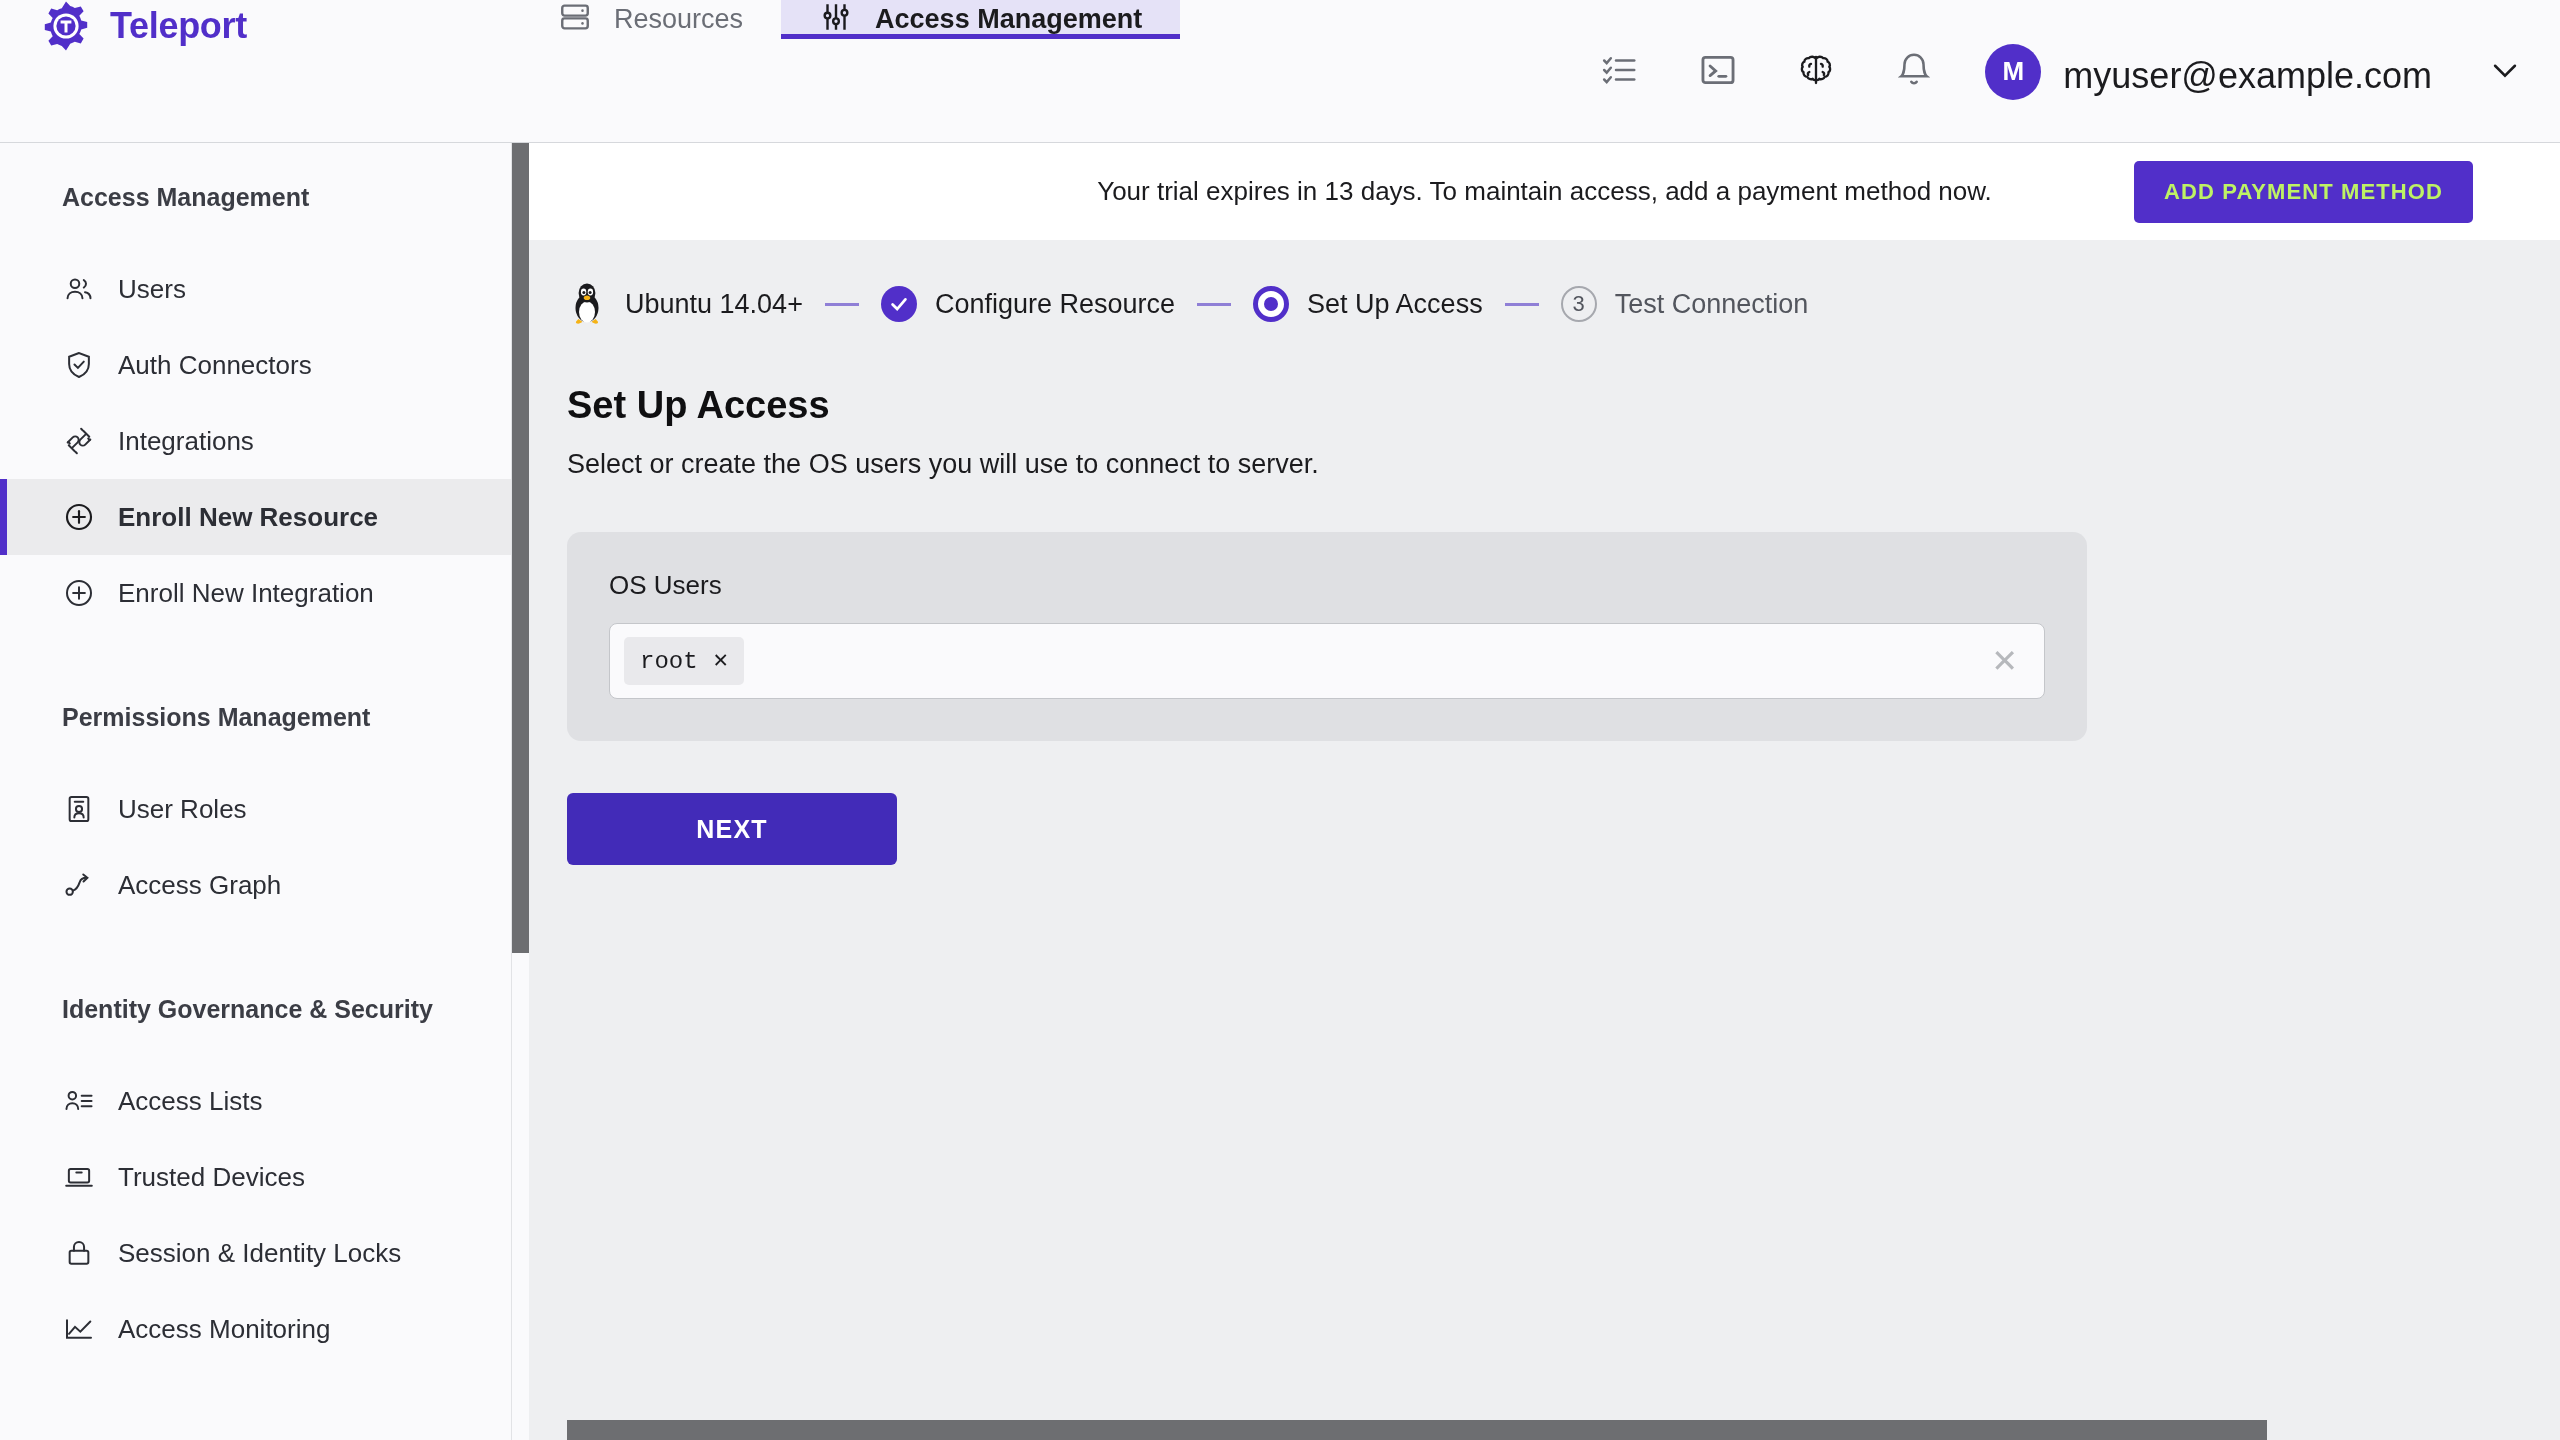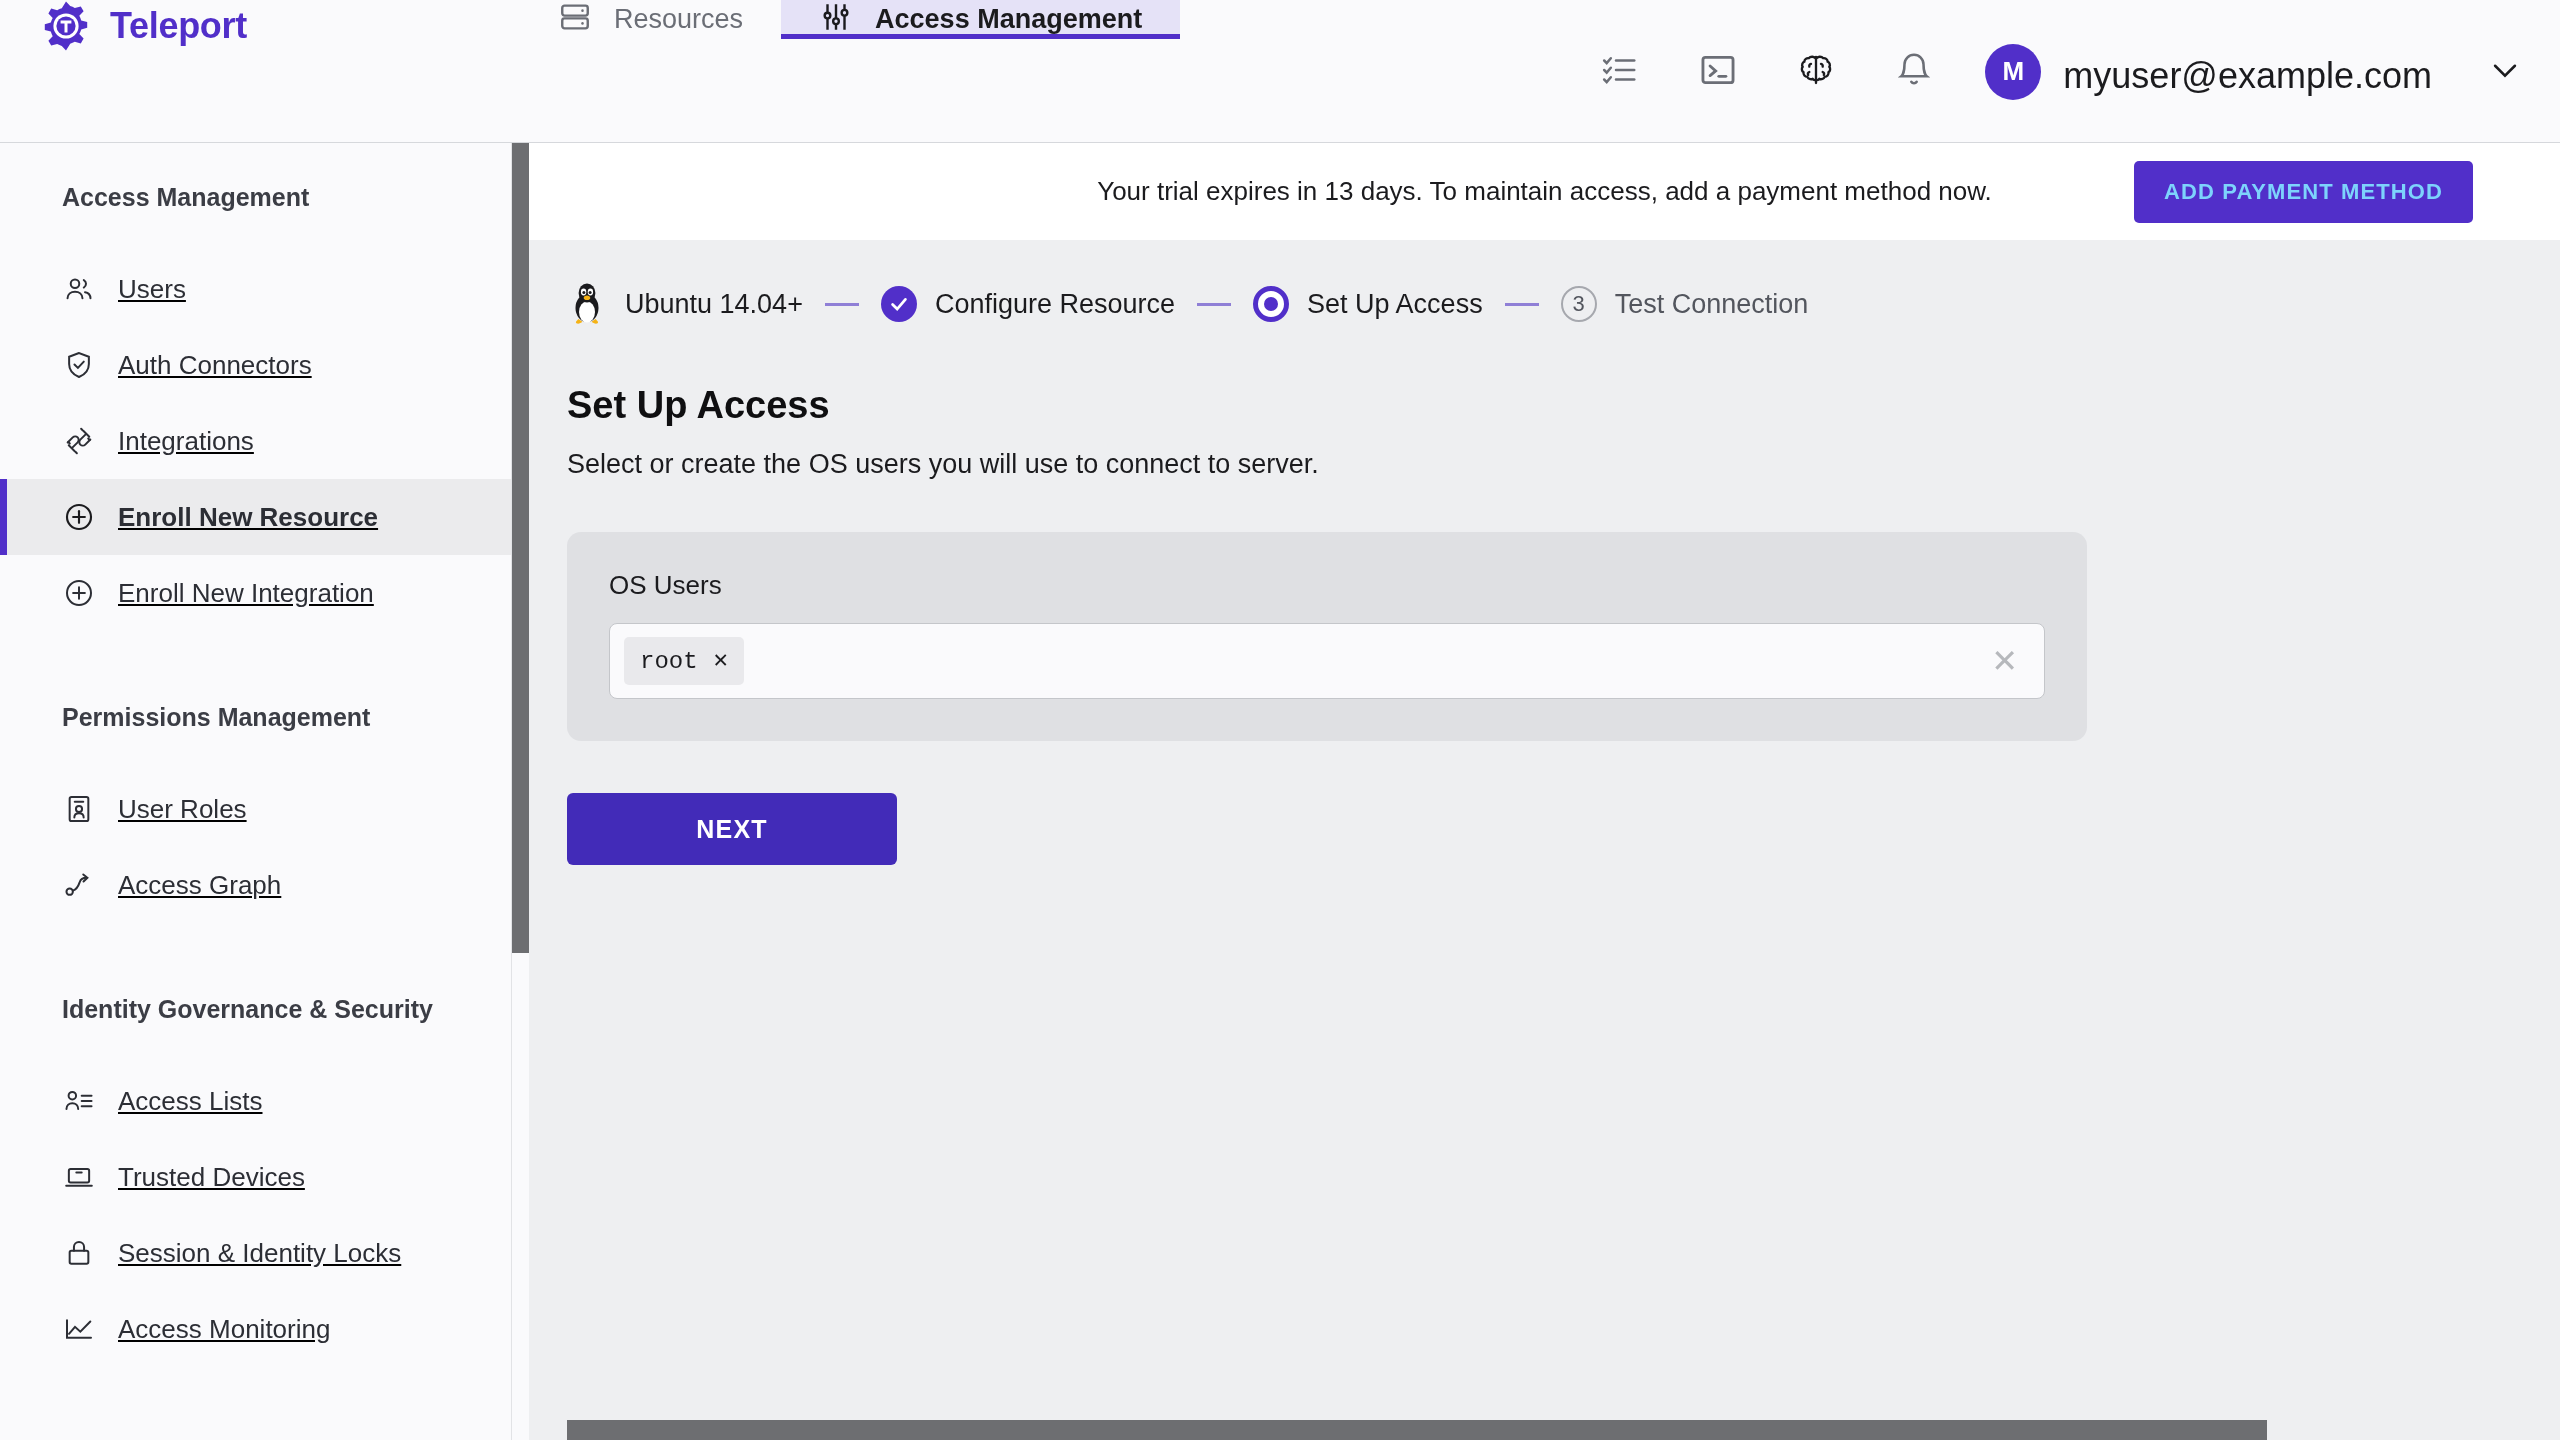--- a/index.html
+++ b/index.html
@@ -74,21 +74,21 @@
     overflow: hidden;
   }
   .side-section-title {
     font-size: 25px; font-weight: bold; color: #3b3d45;
     padding: 0 0 0 62px;
     height: 48px; display: flex; align-items: center;
   }
   .side-item {
     display: flex; align-items: center; gap: 22px;
     height: 76px; padding-left: 62px;
-    position: relative; cursor: pointer; text-decoration: underline;
+    position: relative; cursor: pointer;
   }
   .side-item .lbl { font-size: 26px; color: #2c2e35; white-space: nowrap; }
   .side-item.active { background: #ebebed; }
   .side-item.active::before {
     content: ""; position: absolute; left: 0; top: 0; bottom: 0;
     width: 7px; background: #512fc9;
   }
   .side-item.active .lbl { font-weight: bold; }
   .side-icon { width: 34px; height: 34px; flex: 0 0 34px;
     display: flex; align-items: center; justify-content: center; }
@@ -113,21 +113,21 @@
     overflow: hidden;
   }
   .trial-banner {
     height: 97px; background: #ffffff;
     display: flex; align-items: center; justify-content: center;
     gap: 38px; position: relative;
   }
   .trial-text { font-size: 26px; color: #1b1b1e; }
   .btn-pay {
     position: absolute; right: 87px;
-    background: #512fc9; color: #7dd3fc;
+    background: #512fc9; color: #bef264;
     font-size: 22px; font-weight: bold; letter-spacing: 1.1px;
     padding: 0 30px; height: 62px; border: none; border-radius: 5px;
     display: flex; align-items: center; cursor: pointer;
   }
 
   .steps {
     display: flex; align-items: center; gap: 0;
     padding: 32px 0 0 38px;
     height: 96px;
   }

